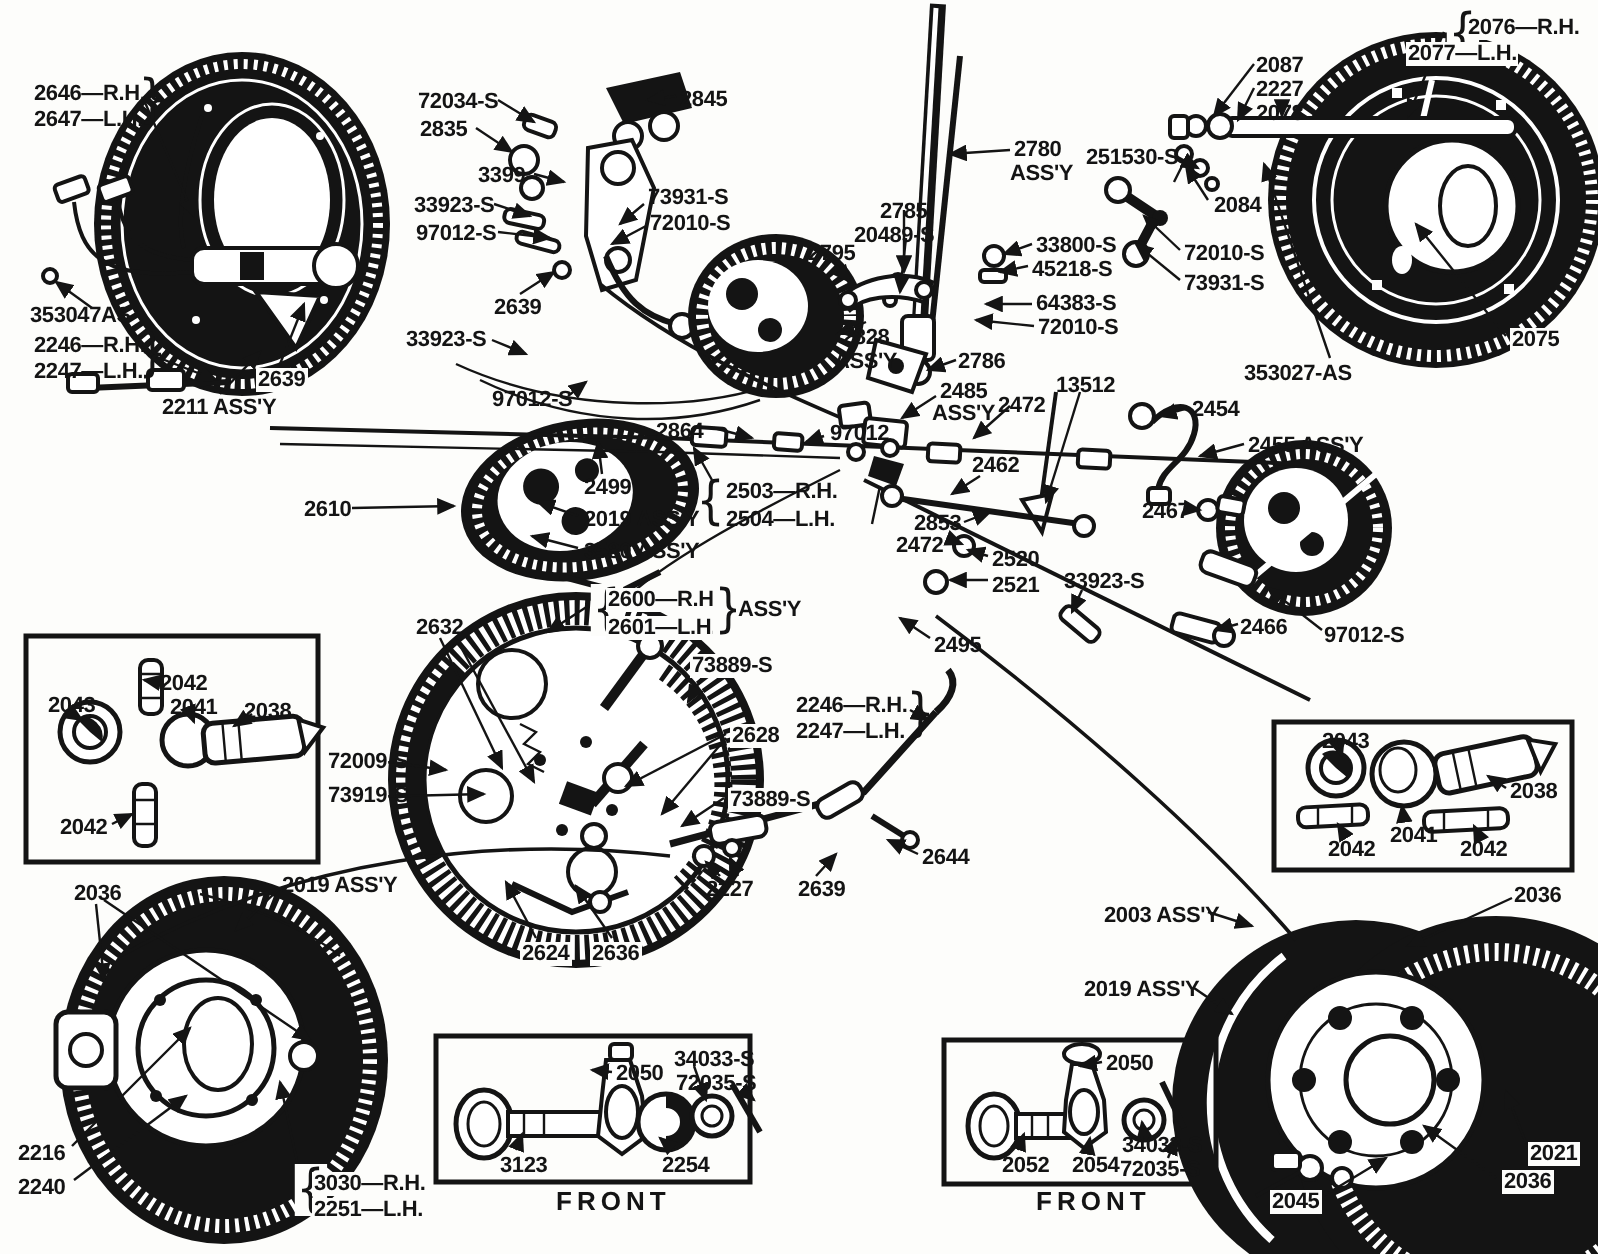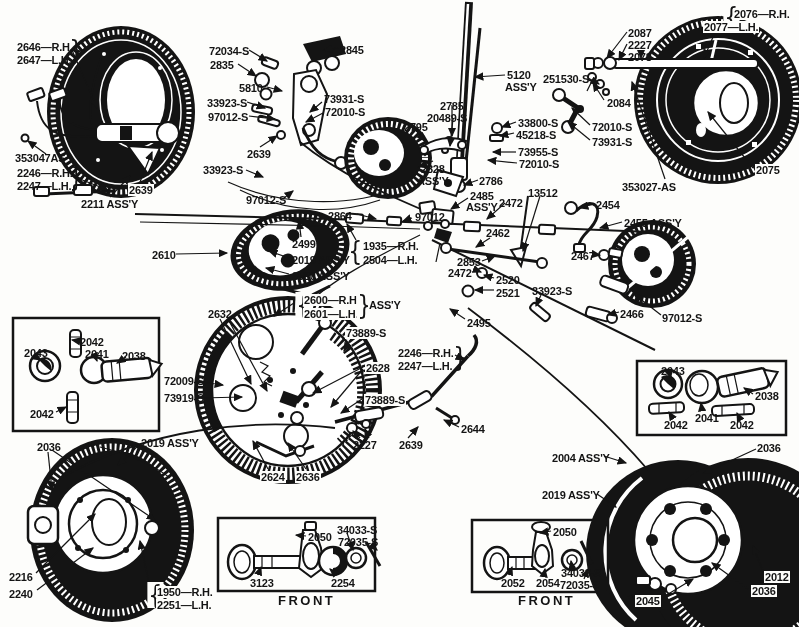--- a/index.html
+++ b/index.html
@@ -441,37 +441,37 @@
 <span class="brace" style="left:68px;top:37px">}</span>
 <div class="lbl" style="left:15px;top:152px">353047AS</div>
 <div class="lbl" style="left:17px;top:167px">2246—R.H.</div>
 <div class="lbl" style="left:17px;top:180px">2247—L.H.</div>
 <span class="brace" style="left:68px;top:164px">}</span>
 <div class="lbl halo" style="left:128px;top:184px">2639</div>
 <div class="lbl halo" style="left:80px;top:198px">2211 ASS'Y</div>
 
 <div class="lbl" style="left:209px;top:45px">72034-S</div>
 <div class="lbl" style="left:210px;top:59px">2835</div>
-<div class="lbl" style="left:239px;top:82px">5810</div>
+<div class="lbl" style="left:239px;top:82px">3399</div>
 <div class="lbl" style="left:207px;top:97px">33923-S</div>
 <div class="lbl" style="left:208px;top:111px">97012-S</div>
 <div class="lbl" style="left:247px;top:148px">2639</div>
 <div class="lbl" style="left:340px;top:44px">2845</div>
 <div class="lbl" style="left:324px;top:93px">73931-S</div>
 <div class="lbl" style="left:325px;top:106px">72010-S</div>
 
-<div class="lbl" style="left:507px;top:69px">5120</div>
+<div class="lbl" style="left:507px;top:69px">2780</div>
 <div class="lbl" style="left:505px;top:81px">ASS'Y</div>
 <div class="lbl" style="left:543px;top:73px">251530-S</div>
 <div class="lbl" style="left:440px;top:100px">2785</div>
 <div class="lbl" style="left:427px;top:112px">20489-S</div>
 <div class="lbl" style="left:404px;top:121px">2795</div>
 <div class="lbl" style="left:518px;top:117px">33800-S</div>
 <div class="lbl" style="left:516px;top:129px">45218-S</div>
-<div class="lbl" style="left:518px;top:146px">73955-S</div>
+<div class="lbl" style="left:518px;top:146px">64383-S</div>
 <div class="lbl" style="left:519px;top:158px">72010-S</div>
 <div class="lbl" style="left:421px;top:163px">2828</div>
 <div class="lbl" style="left:417px;top:175px">ASS'Y</div>
 <div class="lbl" style="left:479px;top:175px">2786</div>
 <div class="lbl" style="left:528px;top:187px">13512</div>
 
 <span class="brace halo" style="left:722px;top:4px">{</span>
 <div class="lbl halo" style="left:733px;top:8px">2076—R.H.</div>
 <div class="lbl halo" style="left:703px;top:21px">2077—L.H.</div>
 <div class="lbl" style="left:628px;top:27px">2087</div>
@@ -488,21 +488,21 @@
 <div class="lbl" style="left:328px;top:210px">2864</div>
 <div class="lbl" style="left:415px;top:211px">97012</div>
 <div class="lbl" style="left:470px;top:190px">2485</div>
 <div class="lbl" style="left:466px;top:201px">ASS'Y</div>
 <div class="lbl" style="left:499px;top:197px">2472</div>
 <div class="lbl" style="left:596px;top:199px">2454</div>
 <div class="lbl" style="left:624px;top:217px">2455 ASS'Y</div>
 <div class="lbl" style="left:486px;top:227px">2462</div>
 <div class="lbl" style="left:292px;top:238px">2499</div>
 <span class="brace" style="left:347px;top:238px">{</span>
-<div class="lbl" style="left:363px;top:240px">1935—R.H.</div>
+<div class="lbl" style="left:363px;top:240px">2503—R.H.</div>
 <div class="lbl" style="left:363px;top:254px">2504—L.H.</div>
 <div class="lbl" style="left:292px;top:254px">2019 ASS'Y</div>
 <div class="lbl" style="left:292px;top:270px">3580 ASS'Y</div>
 <div class="lbl" style="left:457px;top:256px">2853</div>
 <div class="lbl" style="left:448px;top:267px">2472</div>
 <div class="lbl" style="left:571px;top:250px">2467</div>
 <div class="lbl" style="left:496px;top:274px">2520</div>
 <div class="lbl" style="left:496px;top:287px">2521</div>
 <div class="lbl" style="left:532px;top:285px">33923-S</div>
 <div class="lbl" style="left:467px;top:317px">2495</div>
@@ -534,21 +534,21 @@
 <div class="lbl" style="left:80px;top:336px">2042</div>
 <div class="lbl" style="left:85px;top:348px">2041</div>
 <div class="lbl" style="left:122px;top:350px">2038</div>
 <div class="lbl" style="left:30px;top:408px">2042</div>
 
 <div class="lbl" style="left:37px;top:441px">2036</div>
 <div class="lbl" style="left:141px;top:437px">2019 ASS'Y</div>
 <div class="lbl" style="left:9px;top:571px">2216</div>
 <div class="lbl" style="left:9px;top:588px">2240</div>
 <span class="brace halo" style="left:146px;top:582px">{</span>
-<div class="lbl halo" style="left:156px;top:586px">1950—R.H.</div>
+<div class="lbl halo" style="left:156px;top:586px">3030—R.H.</div>
 <div class="lbl halo" style="left:156px;top:599px">2251—L.H.</div>
 
 <div class="lbl" style="left:308px;top:531px">2050</div>
 <div class="lbl" style="left:337px;top:524px">34033-S</div>
 <div class="lbl" style="left:338px;top:536px">72035-S</div>
 <div class="lbl" style="left:250px;top:577px">3123</div>
 <div class="lbl" style="left:331px;top:577px">2254</div>
 <div class="lbl big" style="left:278px;top:594px">FRONT</div>
 
 <div class="lbl" style="left:553px;top:526px">2050</div>
@@ -557,20 +557,20 @@
 <div class="lbl" style="left:561px;top:567px">34033-S</div>
 <div class="lbl" style="left:560px;top:579px">72035-S</div>
 <div class="lbl big" style="left:518px;top:594px">FRONT</div>
 
 <div class="lbl" style="left:661px;top:365px">2043</div>
 <div class="lbl" style="left:755px;top:390px">2038</div>
 <div class="lbl" style="left:695px;top:412px">2041</div>
 <div class="lbl" style="left:664px;top:419px">2042</div>
 <div class="lbl" style="left:730px;top:419px">2042</div>
 
-<div class="lbl" style="left:552px;top:452px">2004 ASS'Y</div>
+<div class="lbl" style="left:552px;top:452px">2003 ASS'Y</div>
 <div class="lbl" style="left:542px;top:489px">2019 ASS'Y</div>
 <div class="lbl" style="left:757px;top:442px">2036</div>
-<div class="lbl halo" style="left:764px;top:571px">2012</div>
+<div class="lbl halo" style="left:764px;top:571px">2021</div>
 <div class="lbl halo" style="left:751px;top:585px">2036</div>
 <div class="lbl halo" style="left:635px;top:595px">2045</div>
 
 </div>
 
 </body></html>

